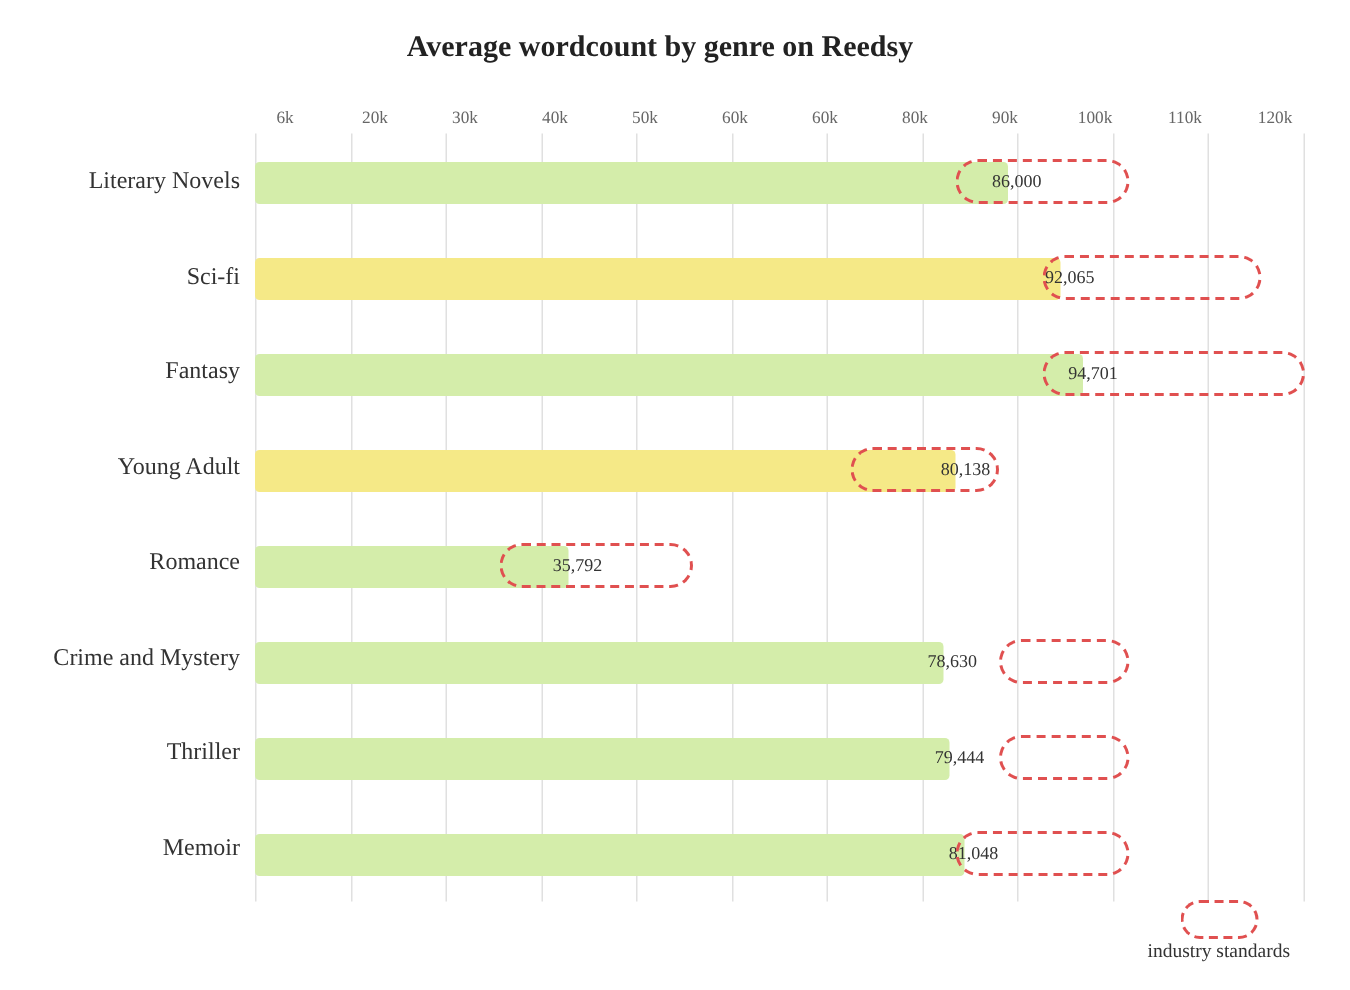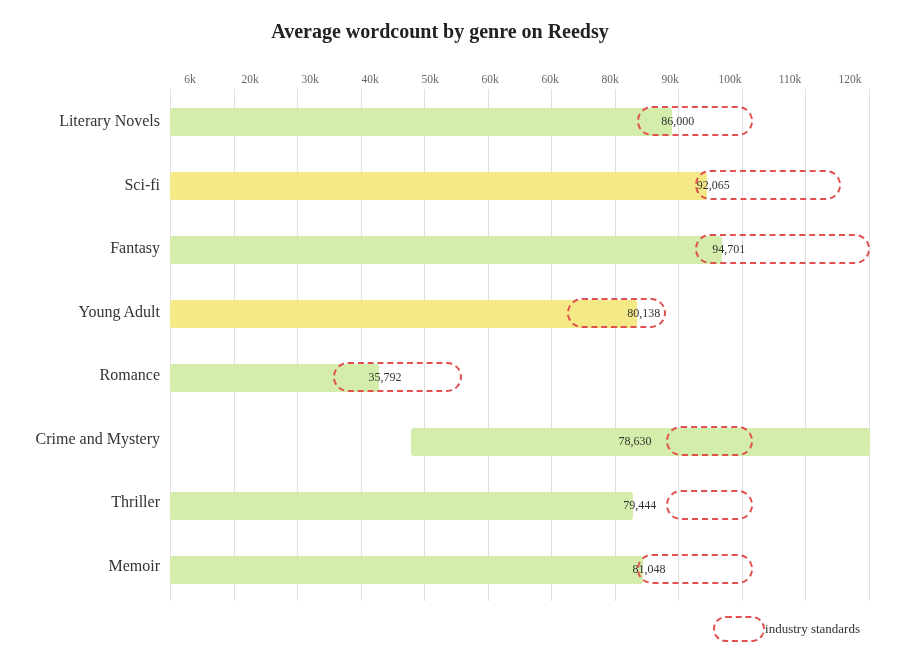--- a/index.html
+++ b/index.html
@@ -135,20 +135,21 @@
       transform: translateY(-50%);
       background: transparent;
       pointer-events: none;
     }
     .legend {
       position: absolute;
       bottom: 18px;
       right: 40px;
       display: flex;
       align-items: center;
+      flex-direction: column;
     }
     .legend-box {
       width: 52px;
       height: 26px;
       border: 2px dashed #e05050;
       border-radius: 14px;
       background: transparent;
     }
     .legend-label {
       font-size: 13px;
@@ -230,21 +231,21 @@
             </div>
           </div>
           <div class="bar-row">
             <div class="bar-wrapper" style="width: 100%; position: relative; height: 30px;">
               <div class="bar-fill green" style="width: 29.8267%; position: relative; height: 28px; top: 1px; display: inline-block; border-radius: 3px;"></div>
               <span class="bar-label" style="position: absolute; right: 71.1733%; top: 50%; transform: translateY(-50%) translateX(90%); font-size: 12px; color: rgb(51, 51, 51);">35,792</span>
               <div class="industry-box" style="left: 23.3333%; width: 18.3333%;"></div>
             </div>
           </div>
           <div class="bar-row">
-            <div class="bar-wrapper" style="width: 100%; position: relative; height: 30px; justify-content: flex-end;">
+            <div class="bar-wrapper" style="width: 100%; position: relative; height: 30px;">
               <div class="bar-fill green" style="width: 65.525%; position: relative; height: 28px; top: 1px; display: inline-block; border-radius: 3px;"></div>
               <span class="bar-label" style="position: absolute; right: 35.475%; top: 50%; transform: translateY(-50%) translateX(90%); font-size: 12px; color: rgb(51, 51, 51);">78,630</span>
               <div class="industry-box" style="left: 70.8333%; width: 12.5%;"></div>
             </div>
           </div>
           <div class="bar-row">
             <div class="bar-wrapper" style="width: 100%; position: relative; height: 30px;">
               <div class="bar-fill green" style="width: 66.2033%; position: relative; height: 28px; top: 1px; display: inline-block; border-radius: 3px;"></div>
               <span class="bar-label" style="position: absolute; right: 34.7967%; top: 50%; transform: translateY(-50%) translateX(90%); font-size: 12px; color: rgb(51, 51, 51);">79,444</span>
               <div class="industry-box" style="left: 70.8333%; width: 12.5%;"></div>

